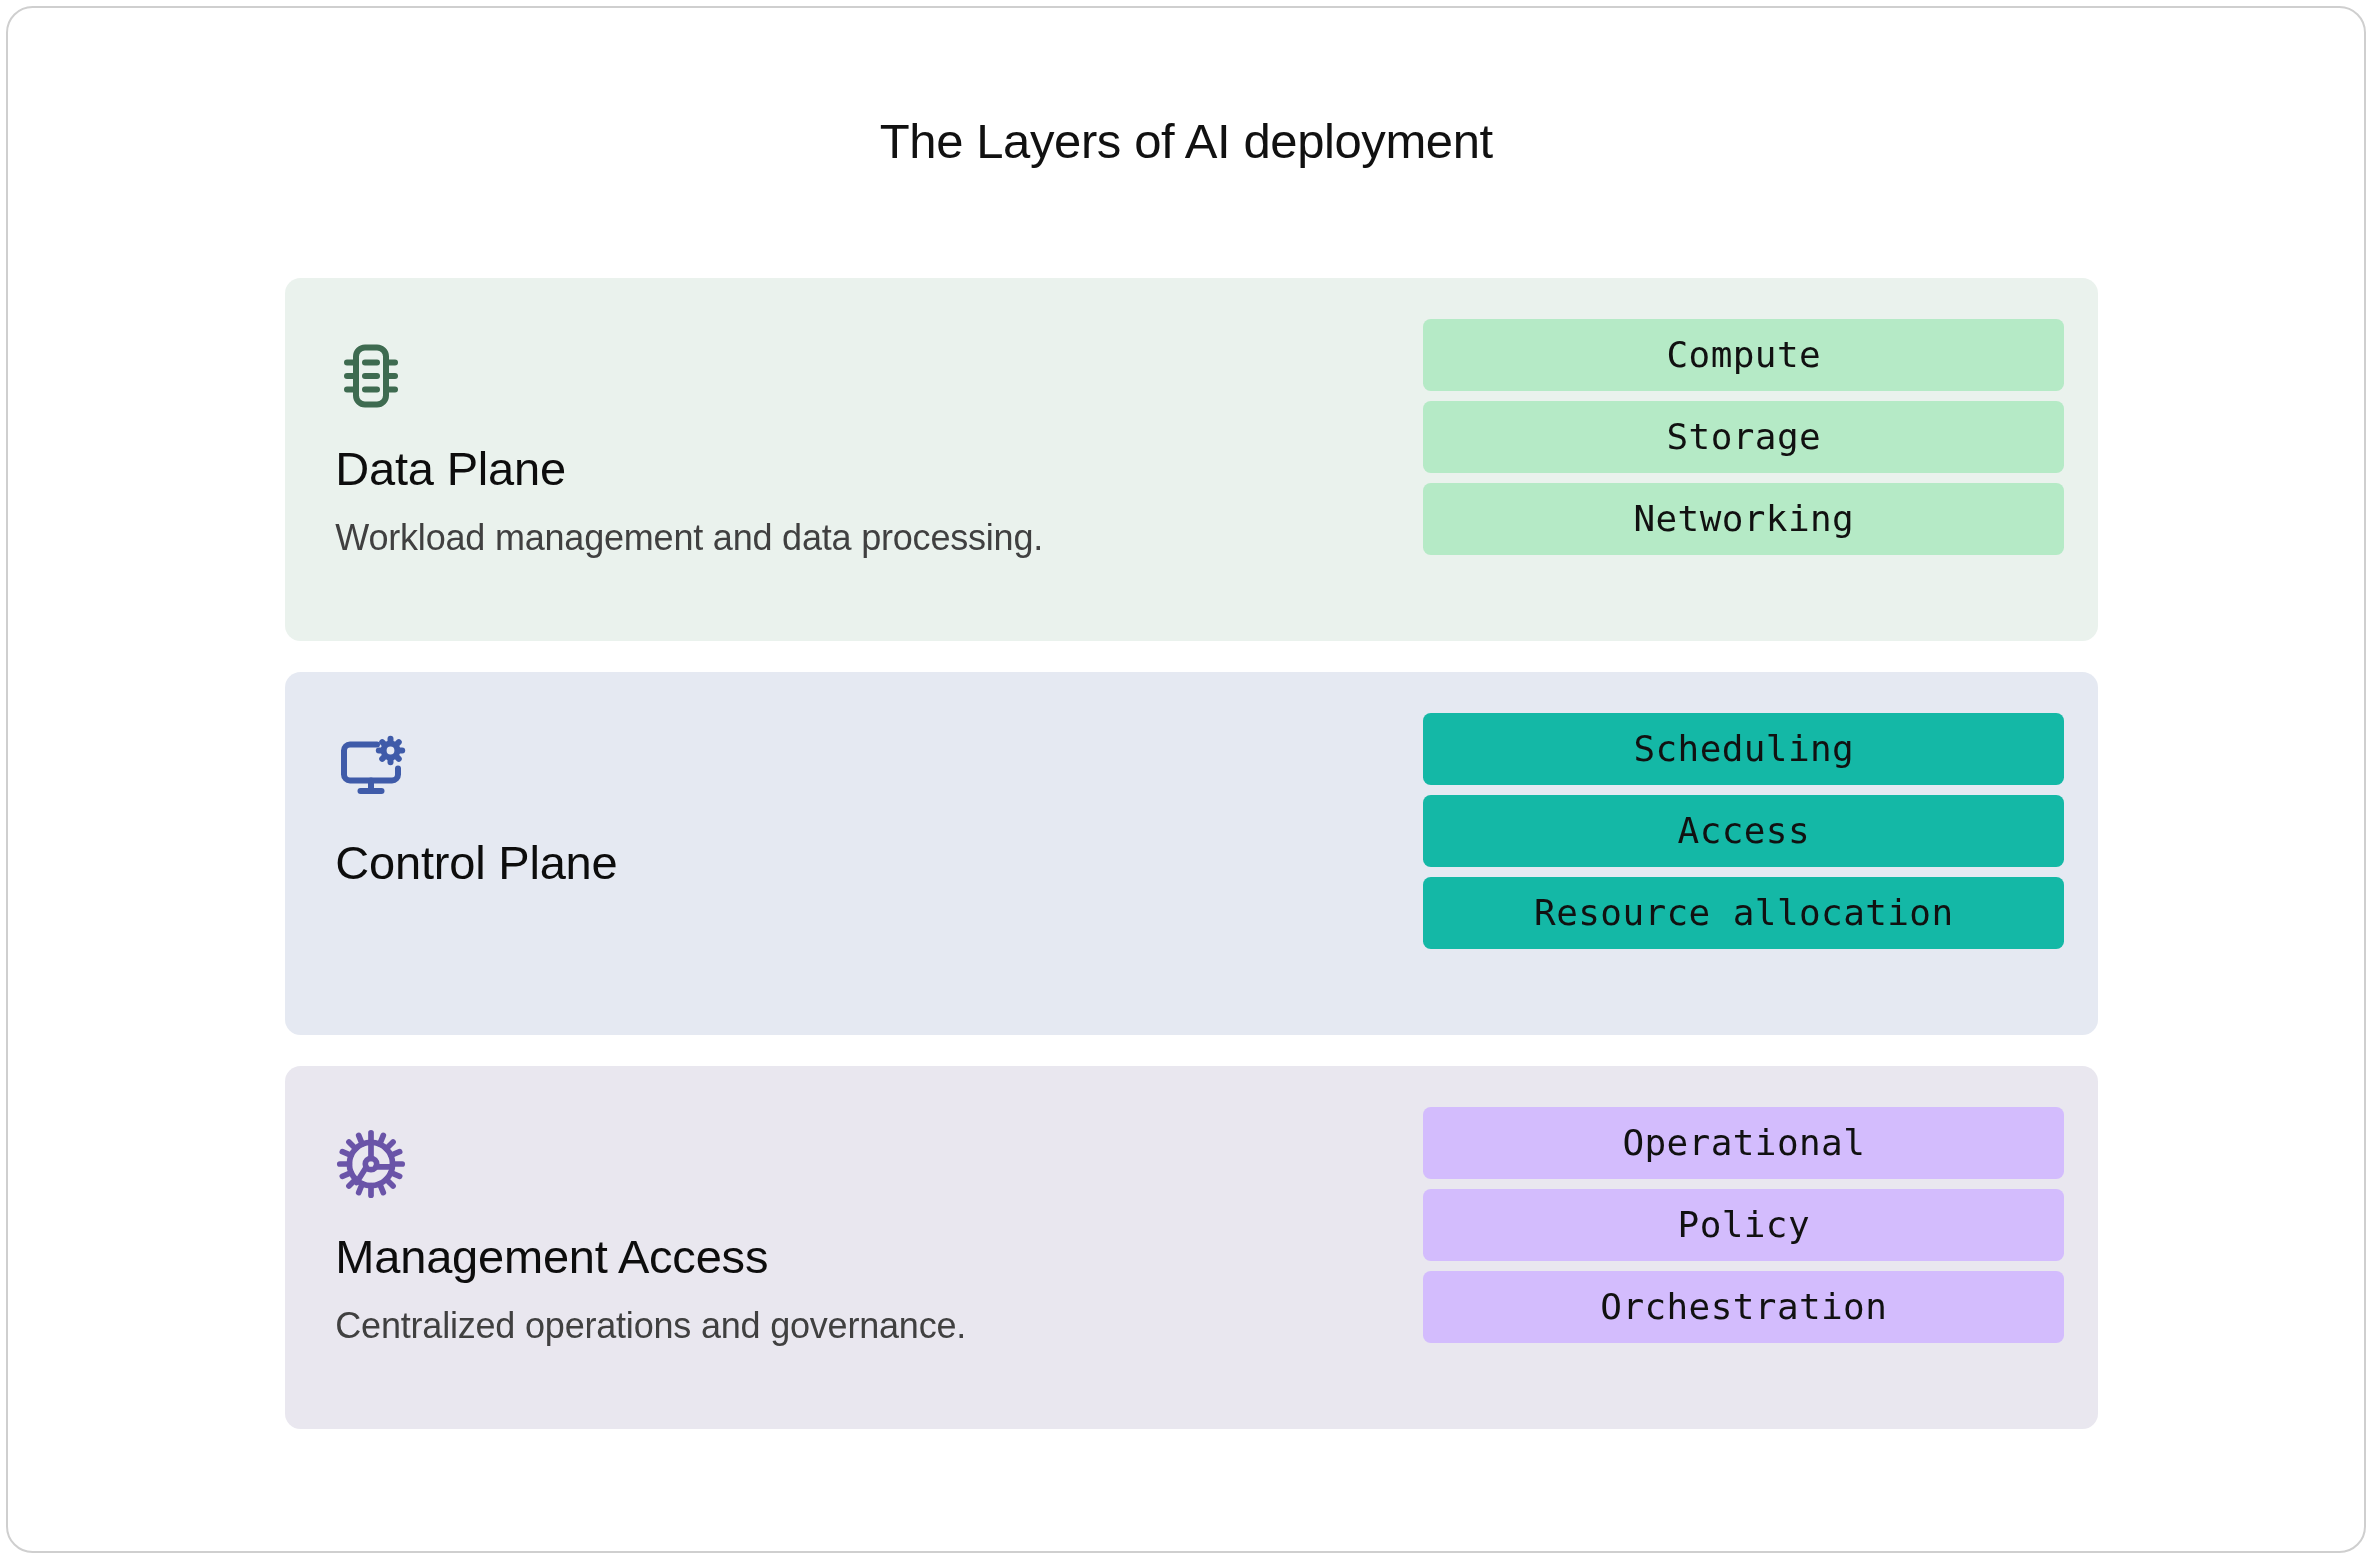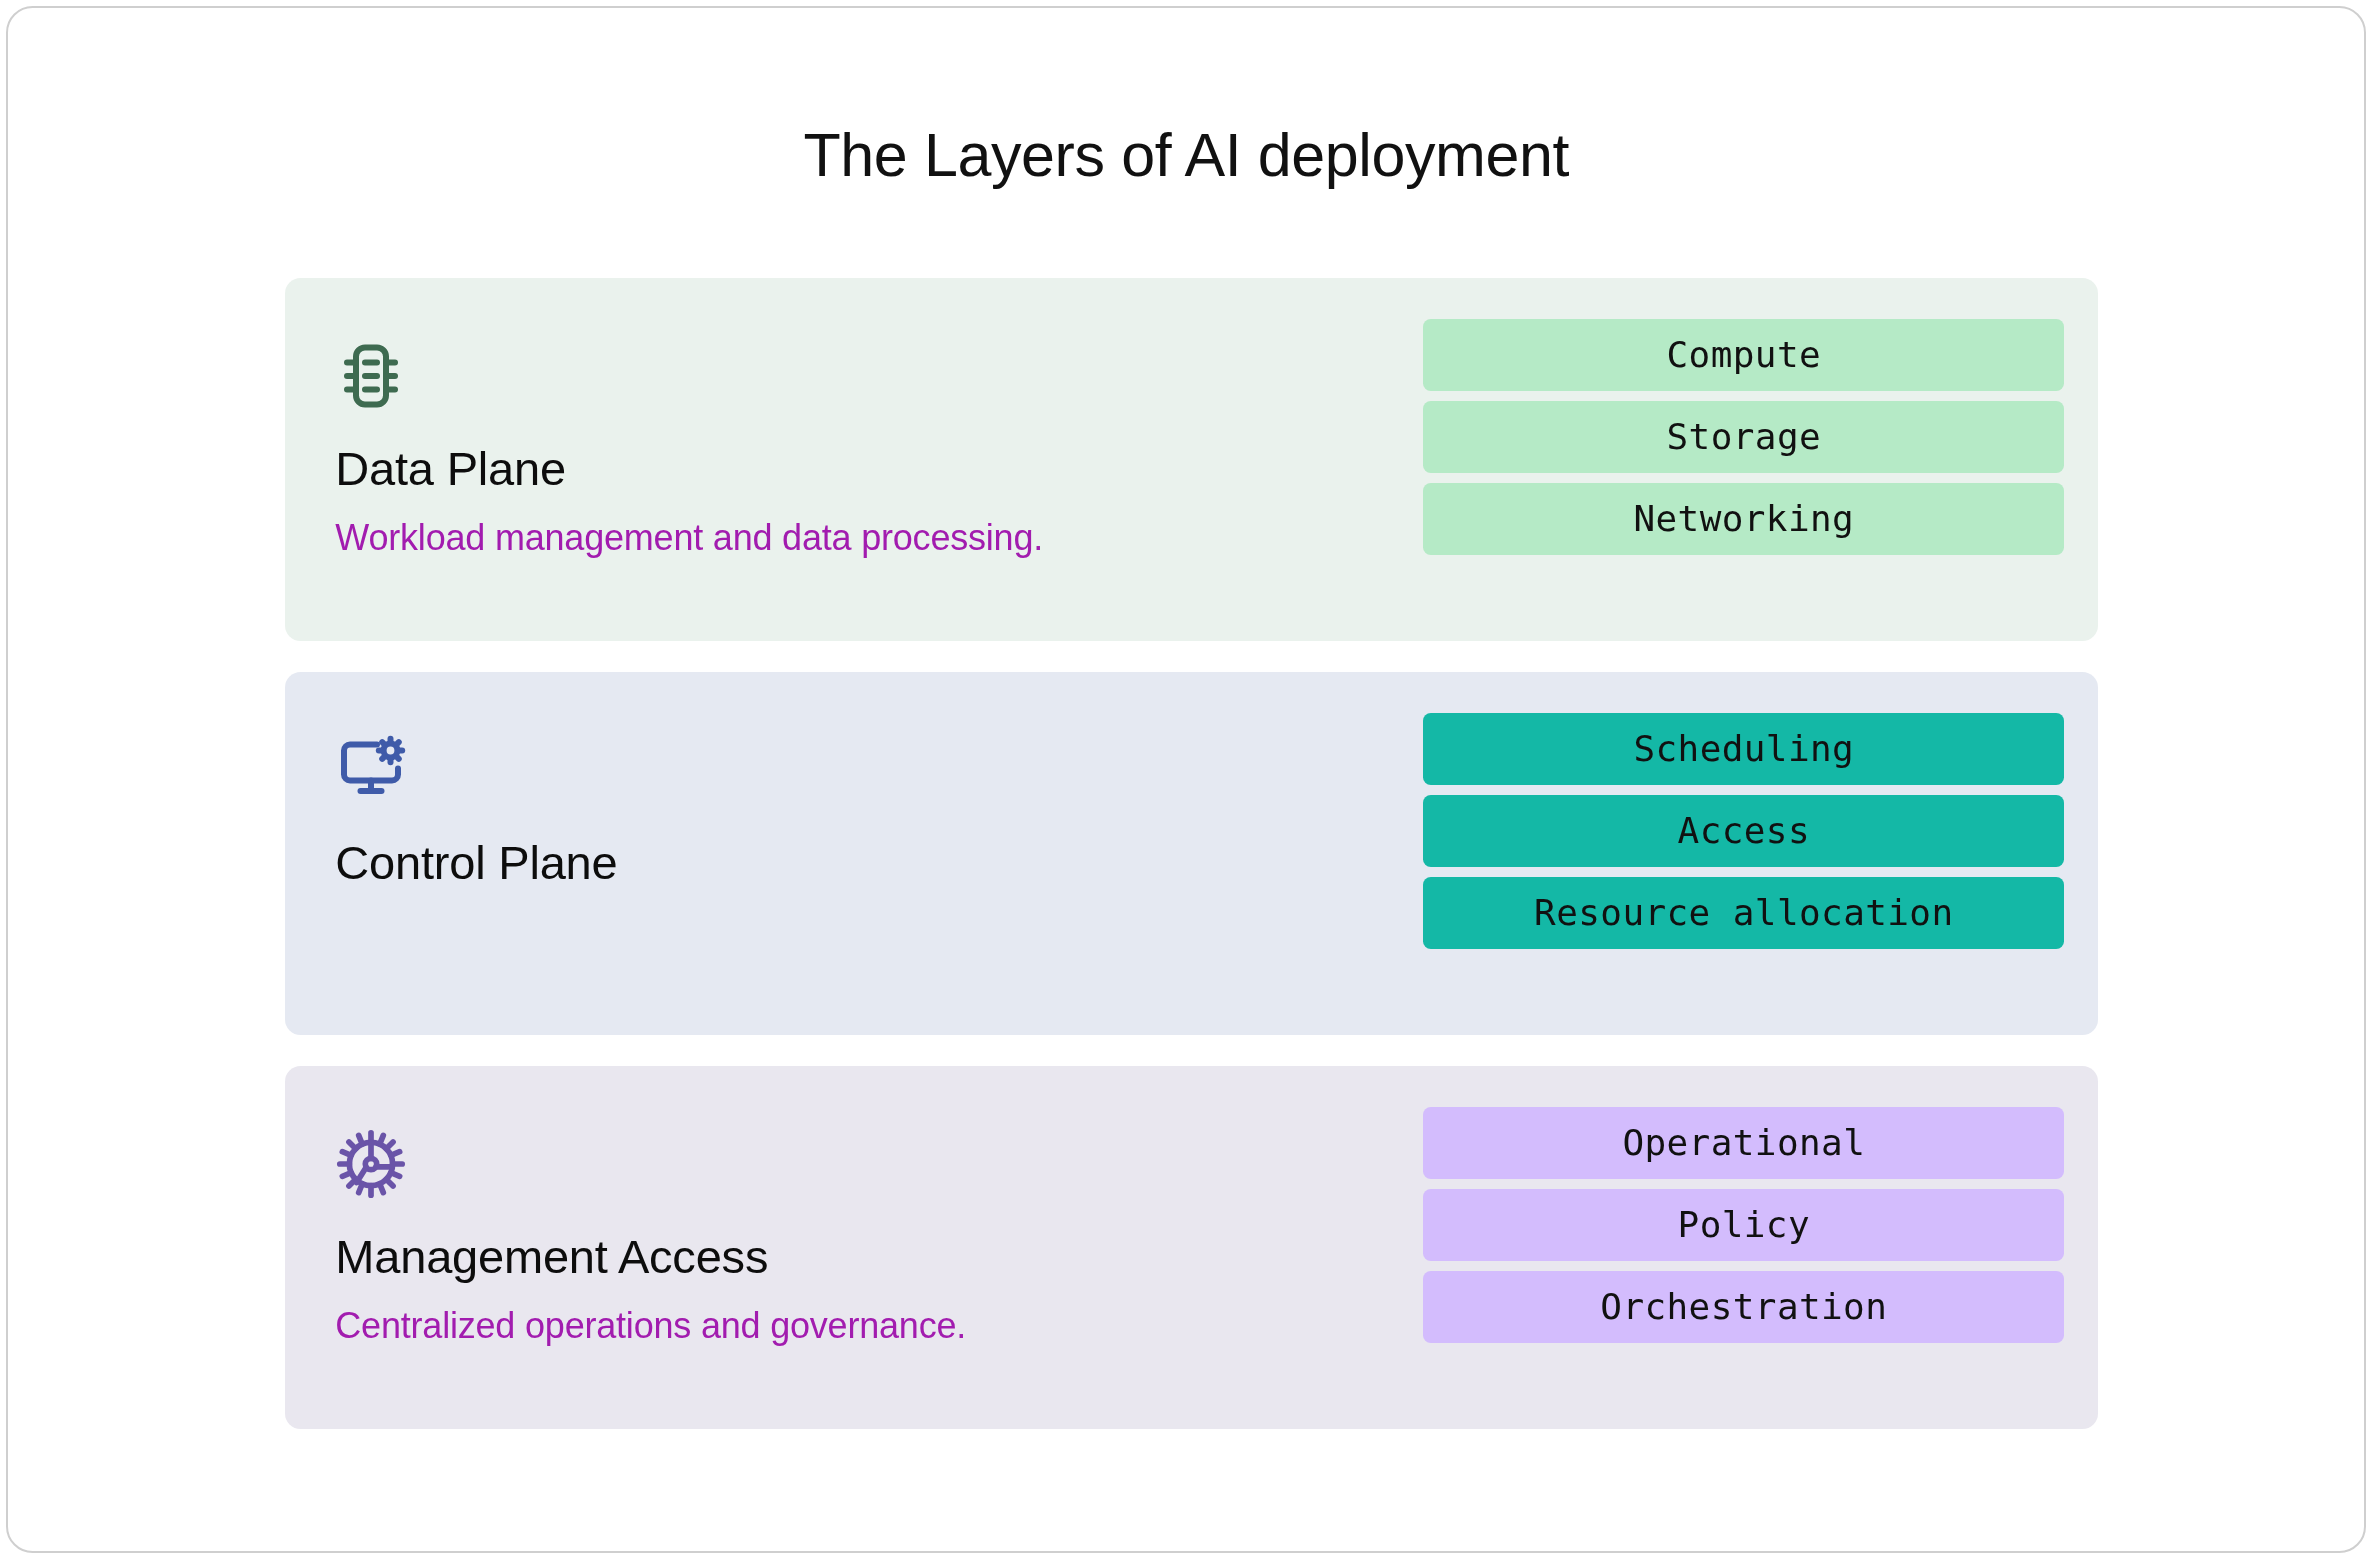--- a/index.html
+++ b/index.html
@@ -28,26 +28,25 @@
     overflow: hidden;
   }
 
   
   .page-title {
     position: absolute;
     left: 0;
     top: 109px;
     width: 100%;
     text-align: center;
-    font-size: 61px;
+    font-size: 49px;
     font-weight: 400;
     color: #111111;
     letter-spacing: -0.4px;
     line-height: 1;
-    margin-top: 8px;
   }
 
   
   .layer-stack {
     position: absolute;
     left: 277px;
     top: 270px;
     width: 1813px;
   }
 
@@ -85,21 +84,21 @@
     font-weight: 400;
     color: #0d0d0d;
     line-height: 1.12;
     margin-bottom: 20.3px;
     letter-spacing: -0.2px;
   }
 
   .card-subtitle {
     font-size: 36px;
     font-weight: 400;
-    color: #a21caf;
+    color: #404040;
     line-height: 1.2;
     letter-spacing: -0.2px;
   }
 
   .card-right {
     flex: 0 0 641px;
     width: 641px;
     display: flex;
     flex-direction: column;
     gap: 10px;

